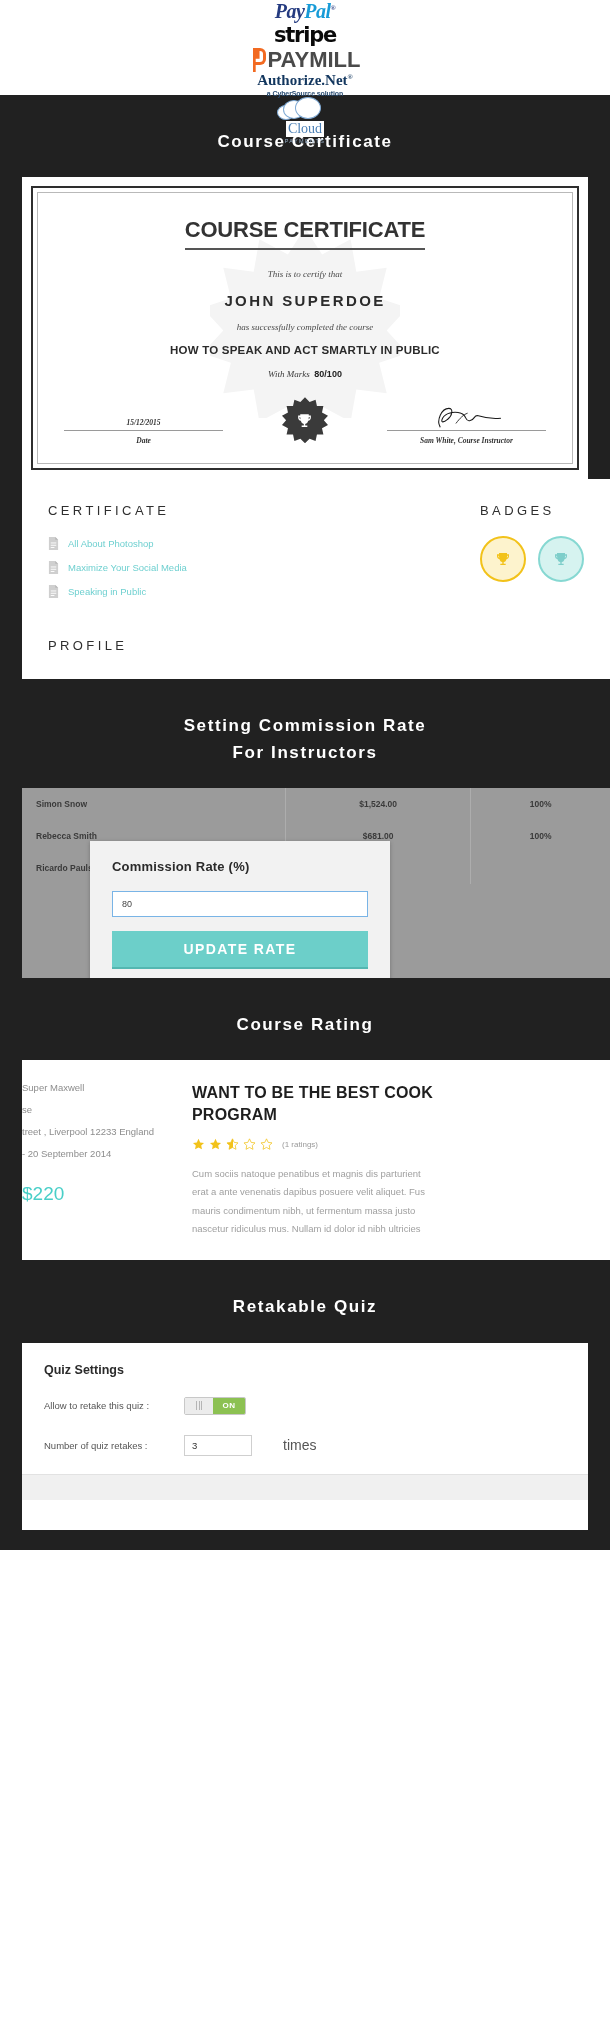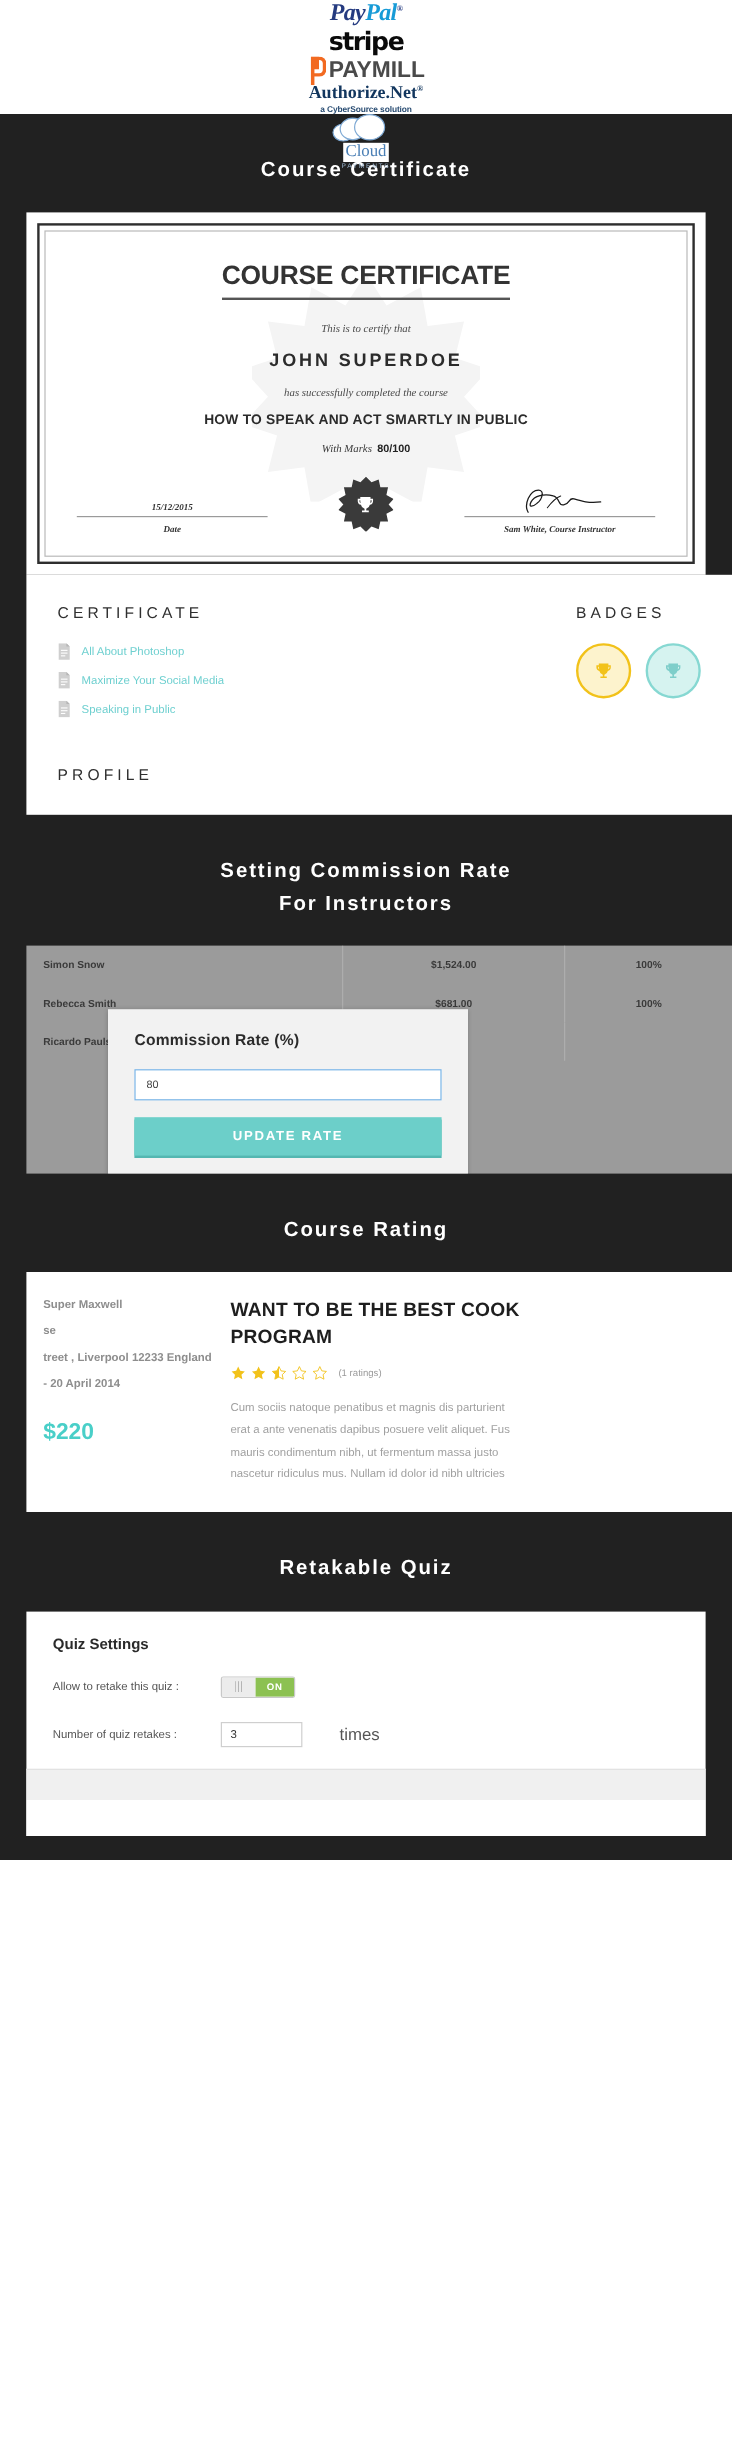--- a/index.html
+++ b/index.html
@@ -36,21 +36,21 @@
   .lg-paymill .mark { width: 13px; height: 24px; position: relative; }
   .lg-paymill .mark::before {
     content: ""; position: absolute; left: 3px; top: 0; width: 7px; height: 24px;
     background: #f26a21;
     clip-path: polygon(0 0, 100% 0, 100% 45%, 45% 45%, 45% 100%, 0 100%);
   }
   .lg-paymill .mark::after {
     content:""; position:absolute; left:3px; top:0; width:10px; height:11px;
     border: 3px solid #f26a21; border-radius: 0 6px 6px 0; border-left: none;
   }
-  .lg-paymill .txt { font-size: 19px; font-weight: bold; color: #4a4a4a; letter-spacing: 0px; }
+  .lg-paymill .txt { font-size: 22px; font-weight: bold; color: #4a4a4a; letter-spacing: 0px; }
 
   .lg-auth { text-align: center; line-height: 1; }
   .lg-auth .a1 { font-family: "Liberation Serif", serif; font-weight: bold; font-size: 15px; color: #12365e; }
   .lg-auth .a1 sup { font-size: 7px; }
   .lg-auth .a2 { font-size: 7px; font-weight: bold; color: #2a4d73; margin-top: 2px; letter-spacing: -0.1px; }
 
   .lg-cloud { text-align: center; position: relative; width: 58px; }
   .lg-cloud .cl-arc {
     position: relative; height: 22px; width: 56px; margin: 0 auto;
   }
@@ -167,31 +167,31 @@
     box-shadow: 0 1px 4px rgba(0,0,0,.25);
   }
   .comm-modal h4 { font-size: 13px; color: #2b2b2b; font-weight: bold; letter-spacing: .2px; }
   .comm-input {
     margin-top: 17px; background: #fff; border: 1px solid #79b4e6;
     height: 26px; display: flex; align-items: center; padding: 0 9px;
     font-size: 9px; color: #444;
   }
   .comm-btn {
     margin-top: 14px; background: #6ccfc9; color: #ffffff;
-    font-size: 11px; font-weight: bold; letter-spacing: 1.4px;
+    font-size: 14px; font-weight: bold; letter-spacing: 1.4px;
     text-align: center; padding: 10px 0; border: none;
     box-shadow: 0 2px 0 #54b7b1; width: 100%; font-family: "Liberation Sans", sans-serif;
   }
 
   
   .rating-panel {
     background: #ffffff; display: flex; height: 200px; overflow: hidden;
   }
   .rt-left { width: 178px; flex: 0 0 178px; padding: 22px 0 0 0; margin-left: -22px; }
-  .rt-left div { font-size: 9.5px; color: #8d8d8d; margin-bottom: 11px; padding-left: 36px; font-weight: bold; }
+  .rt-left div { font-size: 9.5px; color: #8d8d8d; margin-bottom: 11px; padding-left: 22px; }
   .rt-price { font-size: 19px !important; color: #49cfc8 !important; font-weight: normal; margin-top: 24px !important; }
   .rt-right { flex: 1; padding: 22px 0 0 14px; min-width: 0; }
   .rt-title { font-size: 16px; font-weight: bold; color: #1e1e1e; line-height: 1.35; letter-spacing: .2px; white-space: nowrap; }
   .rt-stars { display: flex; align-items: center; gap: 4px; margin-top: 12px; }
   .rt-stars svg { width: 13px; height: 13px; }
   .rt-count { font-size: 8px; color: #9a9a9a; margin-left: 5px; }
   .rt-body { margin-top: 14px; font-size: 9.5px; color: #a0a0a0; line-height: 1.95; white-space: nowrap; }
 
   
   .quiz-panel { background: #ffffff; padding: 0; }
@@ -406,21 +406,21 @@
   </div>
 
   <div class="section-title">Course Rating</div>
 
   <div class="panel-wrap bleed-right">
     <div class="rating-panel">
       <div class="rt-left">
         <div>Super Maxwell</div>
         <div>se</div>
         <div>treet , Liverpool 12233 England</div>
-        <div>- 20 April 2014</div>
+        <div>- 20 September 2014</div>
         <div class="rt-price">$220</div>
       </div>
       <div class="rt-right">
         <div class="rt-title">WANT TO BE THE BEST COOK</div>
         <div class="rt-title">PROGRAM</div>
         <div class="rt-stars">
           <svg viewBox="0 0 24 24">
               <path d="M12 1.5l3.1 6.6 7.1.9-5.2 4.9 1.4 7-6.4-3.5-6.4 3.5 1.4-7L1.8 9l7.1-.9z" fill="#f2c21a"></path>
             </svg>
           <svg viewBox="0 0 24 24">

